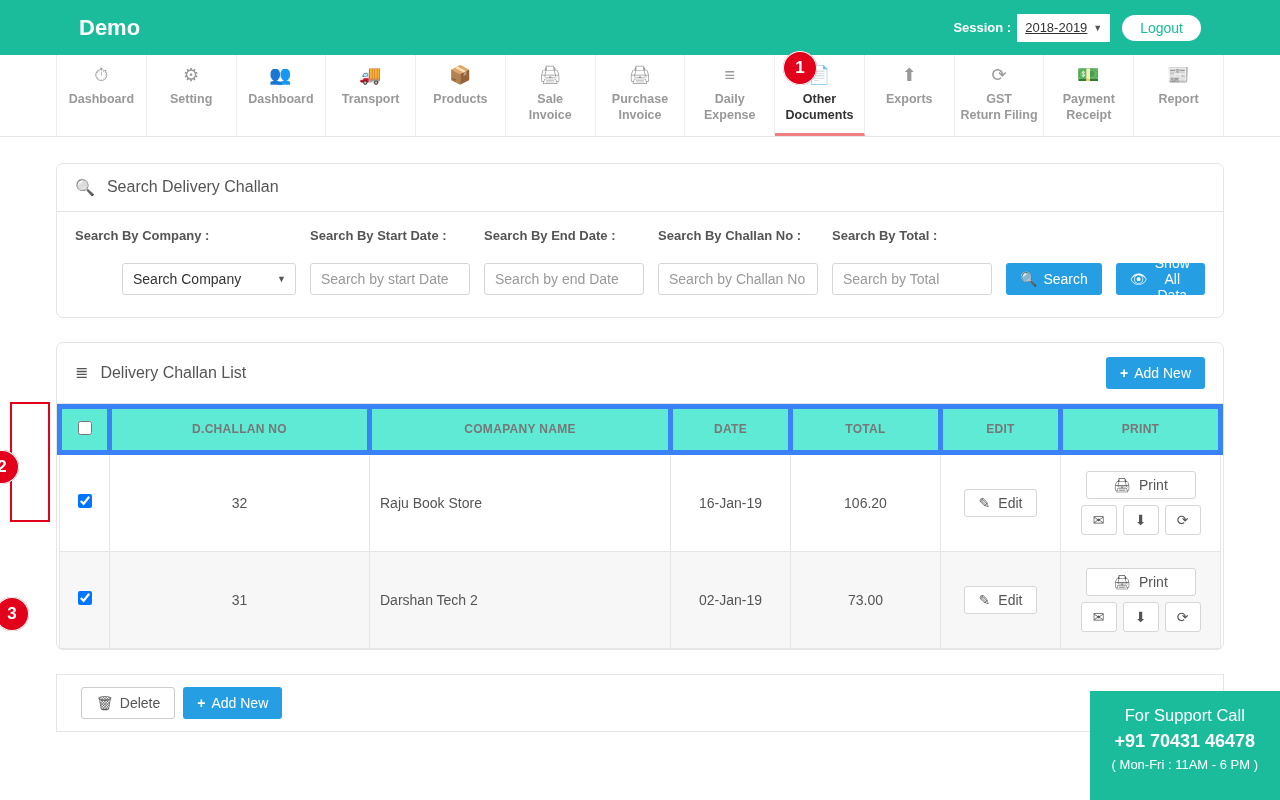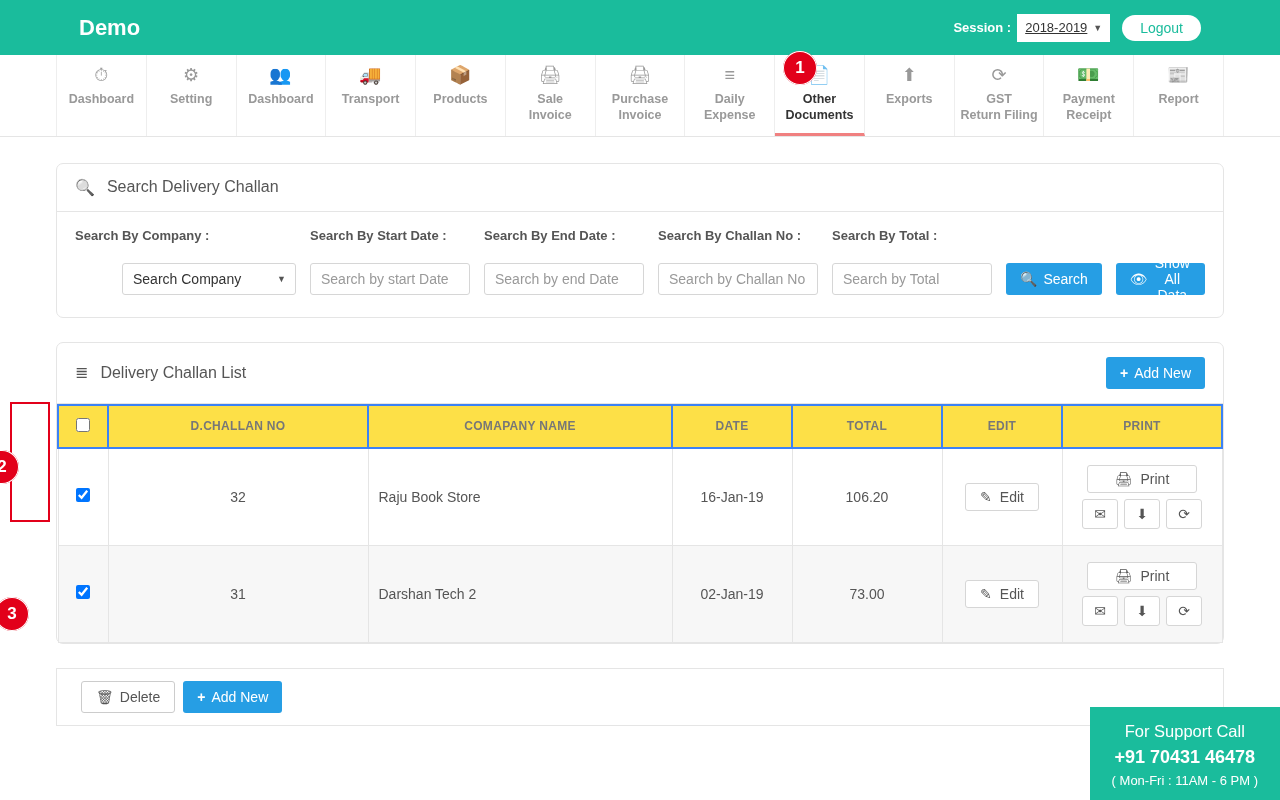--- a/index.html
+++ b/index.html
@@ -39,32 +39,32 @@
 .sel-wrap::after{content:"▼";font-size:9px;color:#555;position:absolute;right:10px;top:50%;transform:translateY(-50%);pointer-events:none;}
 .sel-wrap .ctl{appearance:none;padding-right:28px;width:174px;}
 .w160{width:160px;}
 
 .btn{height:32px;border:none;border-radius:3px;padding:0 14px;font-size:14px;cursor:pointer;display:inline-flex;align-items:center;gap:6px;}
 .btn-primary{background:#269ee4;color:#fff;}
 .btn-default{background:#fff;color:#555;border:1px solid #ccc;}
 .btn-add{background:#269ee4;color:#fff;}
 
 table{width:100%;border-collapse:collapse;}
-th{background:#fde047;color:#777;font-size:12px;font-weight:700;text-transform:uppercase;padding:12px 10px;border:2px solid #3b82f6;letter-spacing:.3px;}
+th{background:#5eead4;color:#777;font-size:12px;font-weight:700;text-transform:uppercase;padding:12px 10px;border:5px solid #3b82f6;letter-spacing:.3px;}
 td{padding:16px 10px;border:1px solid #e5e5e5;font-size:14px;color:#555;vertical-align:middle;}
 tr.alt td{background:#f7f7f7;}
 .center{text-align:center;}
 .chk{width:14px;height:14px;}
 
 .row-actions{display:flex;flex-direction:column;gap:6px;align-items:center;}
 .mini-btn{background:#fff;border:1px solid #d6d6d6;border-radius:3px;padding:5px 14px;font-size:14px;color:#555;cursor:pointer;display:inline-flex;align-items:center;gap:8px;}
 .mini-row{display:flex;gap:6px;}
 .mini-ico{background:#fff;border:1px solid #d6d6d6;border-radius:3px;width:36px;height:30px;display:flex;align-items:center;justify-content:center;font-size:14px;color:#555;cursor:pointer;}
 
-.support{position:fixed;right:0;bottom:0;background:#1abc9c;color:#fff;text-align:center;padding:12px 22px 10px;font-size:14px;line-height:1.5;}
+.support{position:fixed;right:0;bottom:0;background:#1abc9c;color:#fff;text-align:center;padding:12px 22px 26px;font-size:14px;line-height:1.5;}
 .support .s1{font-size:16.5px;}
 .support .s2{font-size:18px;font-weight:700;}
 .support .s3{font-size:13px;}
 
 .table-panel .panel-body{padding:0;}
 .actions-panel{border:1px solid #e5e5e5;padding:12px 0 12px 24px;display:flex;gap:8px;align-items:center;background:#fff;}
 
 .callout{position:absolute;width:34px;height:34px;border-radius:50%;background:#e2001a;color:#fff;font-weight:700;display:flex;align-items:center;justify-content:center;font-size:17px;z-index:5;box-shadow:0 0 0 1px #fff inset;}
 .callout-box{position:absolute;border:2px solid #e2001a;z-index:4;pointer-events:none;}
 

